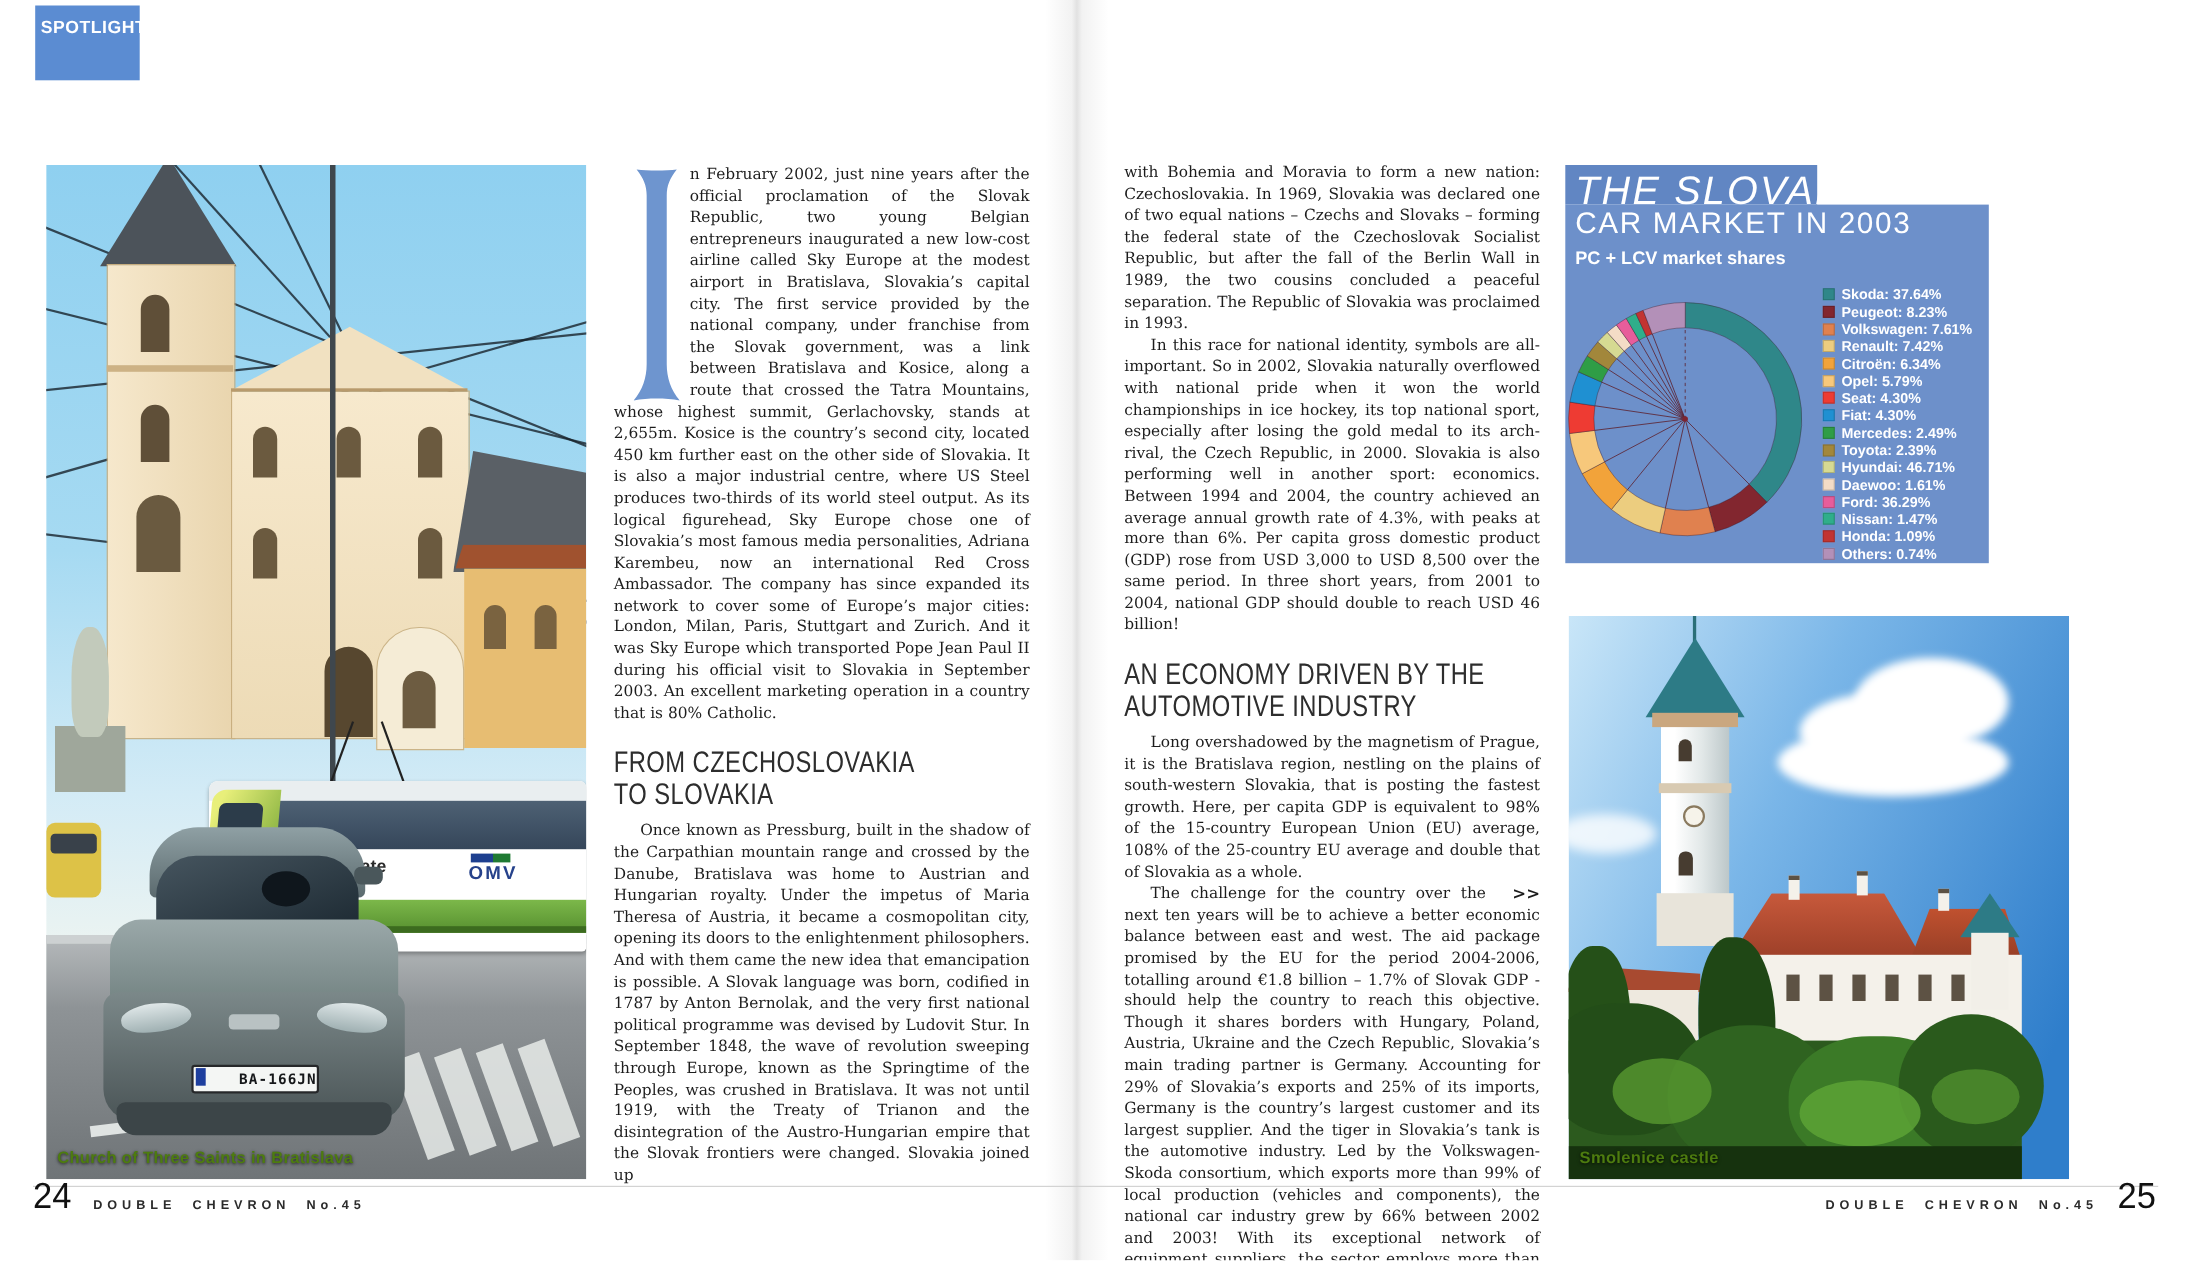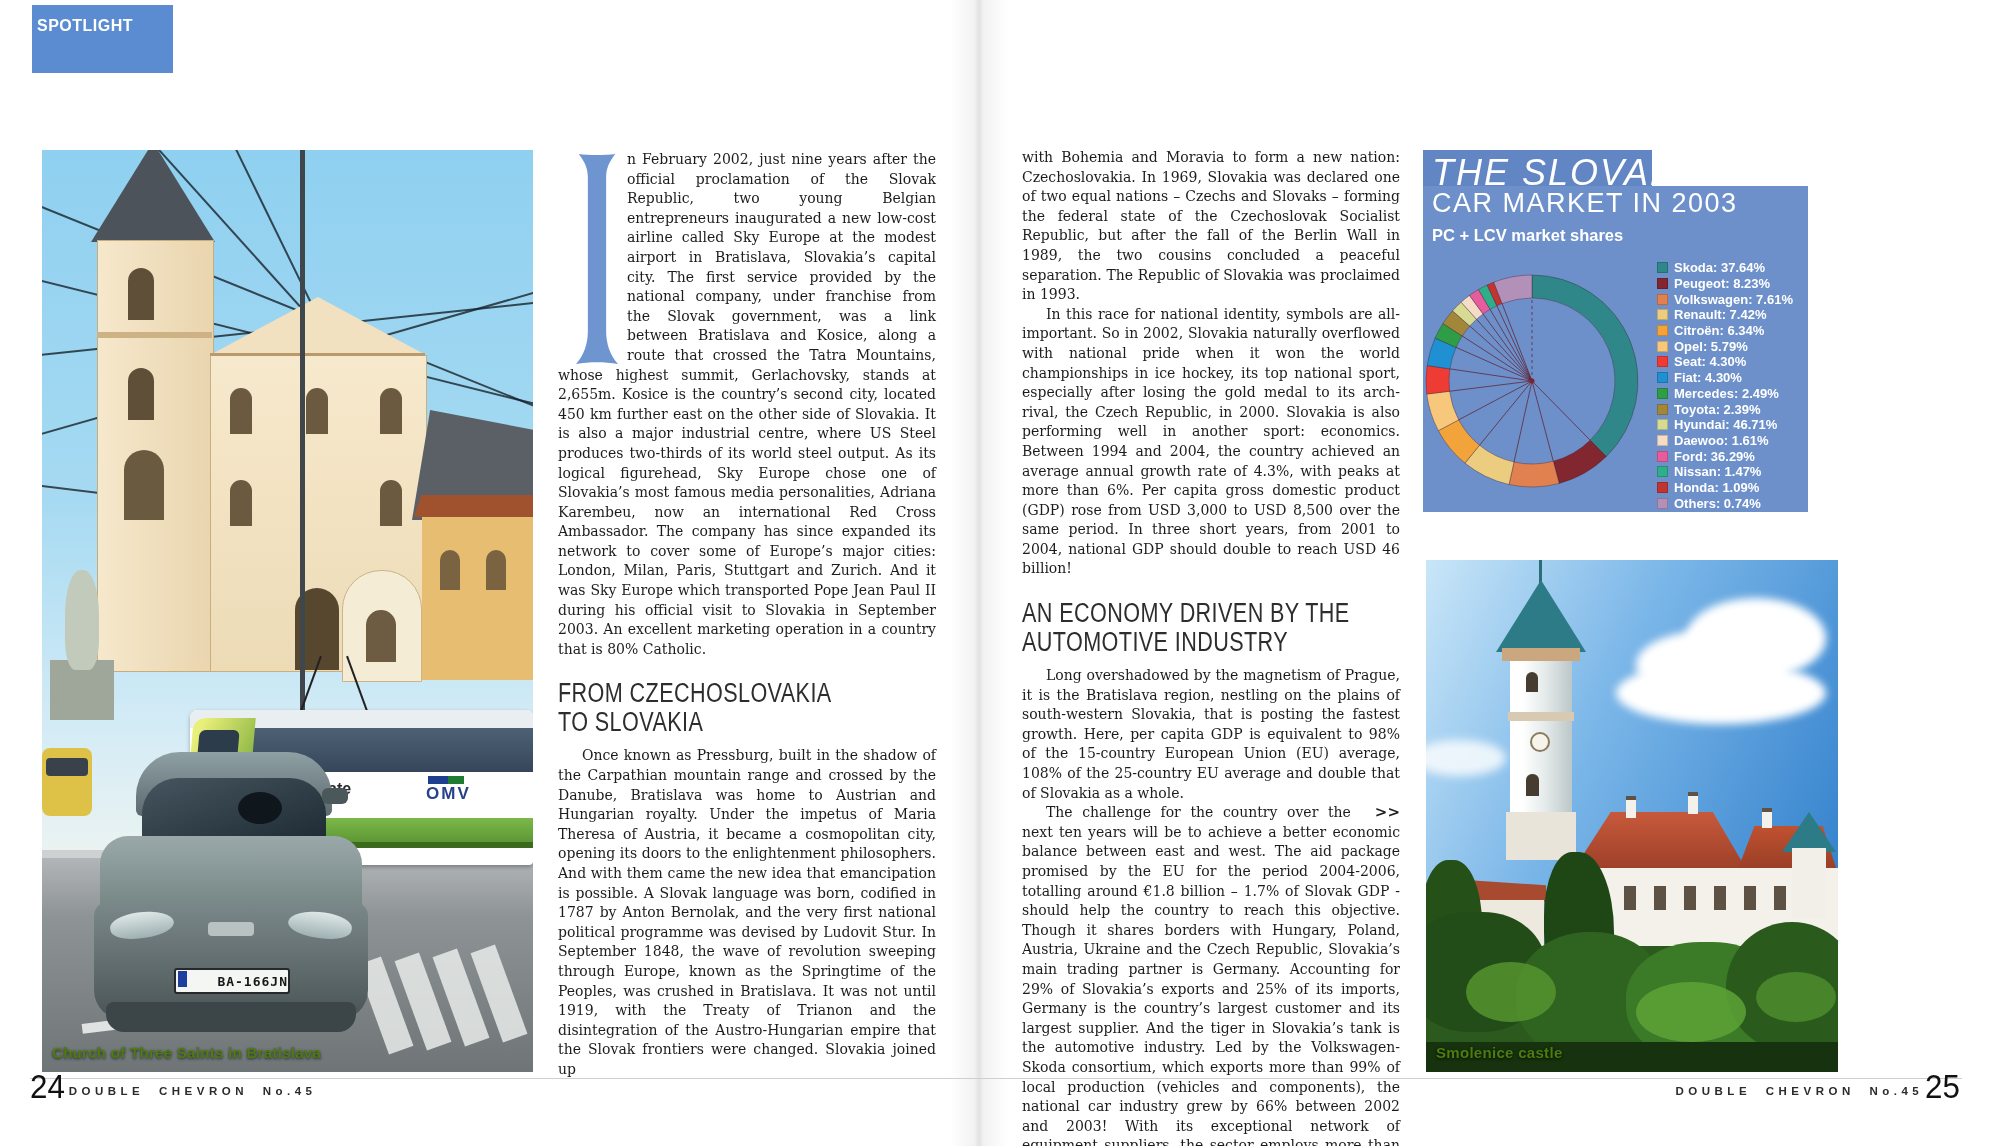--- a/index.html
+++ b/index.html
@@ -2,21 +2,21 @@
 <html lang="en"><head>
 <meta charset="utf-8">
 <style>
   html,body{margin:0;padding:0;background:#ffffff;}
   #spread{position:relative;width:2000px;height:1146px;background:#fff;overflow:hidden;
           font-family:"Liberation Sans",sans-serif;}
   
   .abs{position:absolute;}
   .vh{position:absolute;width:1px;height:1px;overflow:hidden;clip:rect(0 0 0 0);}
   
-  #spotlight{position:absolute;left:32px;top:5px;width:95px;height:68px;background:#5b8cd2;padding-left:46px;}
+  #spotlight{position:absolute;left:32px;top:5px;width:95px;height:68px;background:#5b8cd2;}
   #spotlight .lbl{position:absolute;left:5px;top:12px;color:#fff;font-weight:700;
                   font-size:16px;letter-spacing:.5px;}
   
   .text-col{position:absolute;width:378px;font-family:"DejaVu Serif",serif;
             font-size:14px;line-height:19.6px;color:#1c1c1c;text-align:justify;hyphens:auto;}
   .text-col p{margin:0;}
   .text-col p.ind{text-indent:24px;}
   .col-heading{font-family:"Liberation Sans",sans-serif;font-weight:400;color:#2d2d2d;
                font-size:27px;line-height:29px;margin:20px 0 9px 0;text-align:left;}
   .col-heading .hl{display:inline-block;transform:scaleX(.8);transform-origin:left center;
@@ -33,21 +33,21 @@
   #chart .hdr{position:absolute;left:0;top:0;width:229px;height:36px;background:#6186c3;}
   #chart .panel{position:absolute;left:0;top:36px;width:385px;height:326px;background:#6d90ca;}
   #chart .t1{position:absolute;left:9px;top:2px;color:#fff;font-size:36px;letter-spacing:2px;white-space:nowrap;font-style:italic;}
   #chart .t2{position:absolute;left:9px;top:2px;color:#fff;font-size:27px;letter-spacing:1.5px;white-space:nowrap;}
   #chart .sub{position:absolute;left:9px;top:40px;color:#fff;font-size:16.5px;font-weight:700;}
   #chart .legend{position:absolute;left:234px;top:74px;}
   .legend-row{display:flex;align-items:center;height:15.7px;color:#fff;font-size:13px;font-weight:700;white-space:nowrap;}
   .legend-swatch{width:11px;height:11px;margin-right:6px;flex:none;box-shadow:inset 0 0 0 1px rgba(0,0,0,.18);}
   
   #footer-rule{position:absolute;left:30px;top:1078px;width:1932px;height:1px;background:#cfcfcf;}
-  .footer{position:absolute;top:1072px;display:flex;align-items:center;gap:2px;}
+  .footer{position:absolute;top:1072px;display:flex;align-items:flex-end;gap:18px;}
   .page-num{font-size:33px;line-height:30px;color:#111;transform:scaleX(.95);transform-origin:left top;}
   .mag-name{margin-top:7px;font-size:11.5px;font-weight:700;letter-spacing:4.5px;word-spacing:7px;color:#2b2b2b;white-space:nowrap;}
   
   #gutter{position:absolute;left:950px;top:0;width:58px;height:1146px;
           background:linear-gradient(90deg,rgba(0,0,0,0) 0%,rgba(90,90,90,.08) 42%,rgba(70,70,70,.16) 50%,rgba(90,90,90,.08) 58%,rgba(0,0,0,0) 100%);}
 </style>
 </head>
 <body>
 
 <div id="spread">
@@ -281,21 +281,21 @@
             <span>Honda: 1.09%</span>
           </div>
           <div class="legend-row">
             <span class="legend-swatch" style="background: rgb(179, 144, 184);"></span>
             <span>Others: 0.74%</span>
           </div>
         </div>
     </div>
   </div>
 
-  <div class="photo" style="left:1426px;top:560px;width:412px;height:512px;">
+  <div class="photo" style="left:1426px;top:560px;width:412px;height:512px;padding-left:43px;">
     <div class="abs" style="inset:0;background:linear-gradient(115deg,#c9e6f8 0%,#7ab6e8 38%,#2f7ecb 90%);"></div>
     <div class="abs" style="left:190px;top:30px;width:222px;height:150px;">
       <div class="abs" style="left:20px;top:40px;width:150px;height:70px;background:#fff;border-radius:50%;filter:blur(4px);"></div>
       <div class="abs" style="left:70px;top:8px;width:140px;height:80px;background:#fff;border-radius:50%;filter:blur(4px);"></div>
       <div class="abs" style="left:0;top:72px;width:210px;height:62px;background:#fff;border-radius:50%;filter:blur(4px);"></div>
     </div>
     <div class="abs" style="left:-12px;top:180px;width:92px;height:36px;background:#fff;border-radius:50%;filter:blur(5px);opacity:.8;"></div>
 
     <div class="abs" style="inset:0;">
       <div class="abs" style="left:113px;top:-8px;width:3px;height:32px;background:#2a6f78;"></div>

